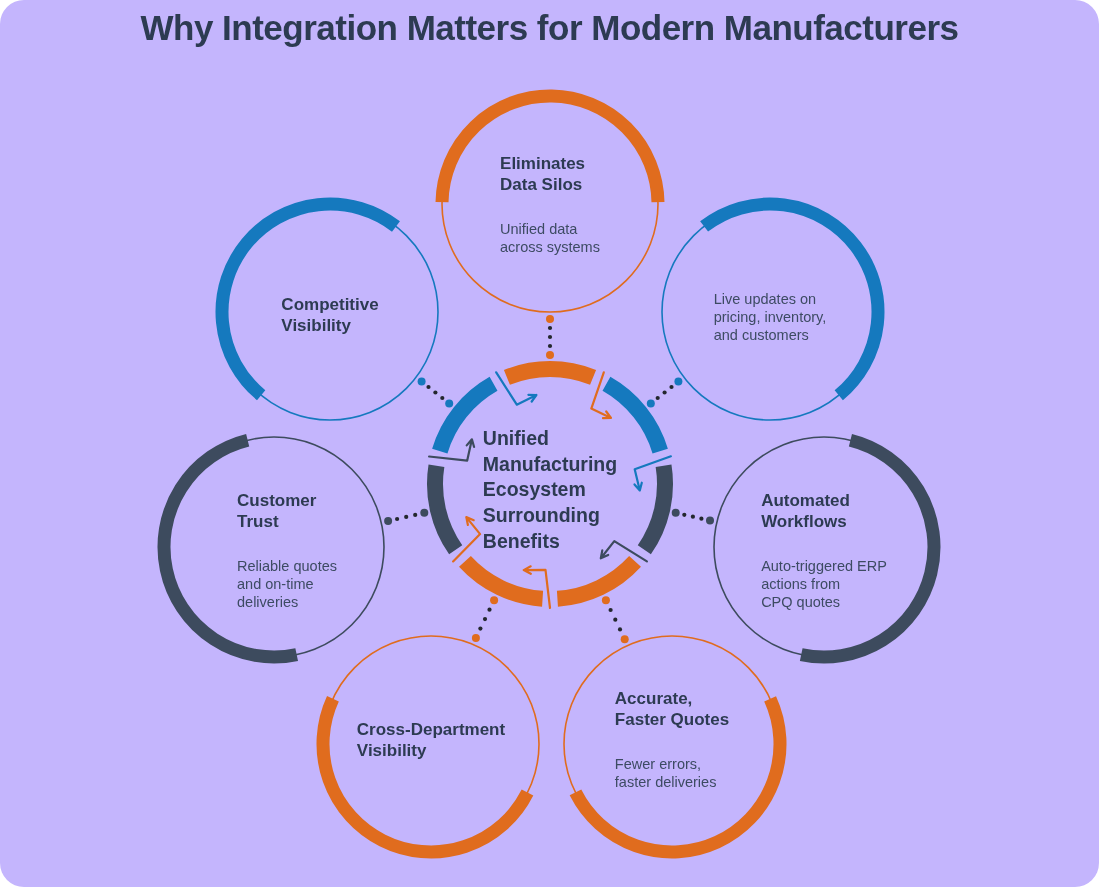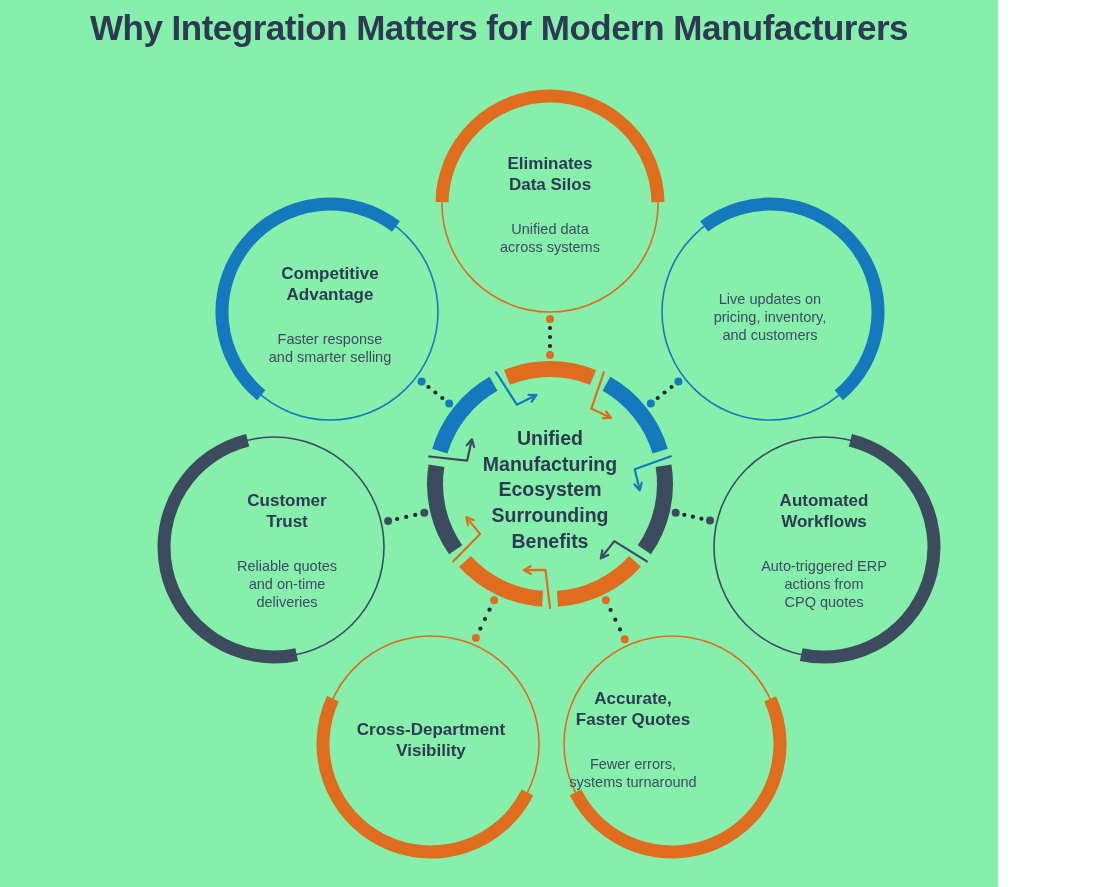--- a/index.html
+++ b/index.html
@@ -8,23 +8,24 @@
     background: #ffffff;
   }
   body {
     width: 1099px;
     height: 887px;
     overflow: hidden;
     font-family: "Liberation Sans", "DejaVu Sans", sans-serif;
   }
   .stage {
     position: relative;
-    width: 998px;
+    width: 1099px;
     height: 887px;
-    background: #86efac;
+    background: #c4b5fd;
+    border-radius: 24px;
   }
   .page-title {
     position: absolute;
     top: 8px;
     left: 0;
     right: 0;
     margin: 0;
     text-align: center;
     font-size: 35px;
     font-weight: 700;
@@ -34,21 +35,20 @@
   svg.diagram-canvas {
     position: absolute;
     left: 0;
     top: 0;
     width: 1099px;
     height: 887px;
   }
   .node-label {
     position: absolute;
     transform: translate(-50%, -50%);
-    text-align: center;
     white-space: pre-line;
     pointer-events: none;
   }
   .node-title {
     font-weight: 700;
     font-size: 17px;
     line-height: 1.24;
     color: var(--c-text, #2D3B52);
     white-space: pre-line;
   }
@@ -175,23 +175,21 @@
 
   <div class="node-label" style="left:550px; top:205px;">
     <div class="node-title">Eliminates
 Data Silos</div>
     <div class="node-sub">Unified data
 across systems</div>
   </div>
 
   <div class="node-label" style="left:330px; top:315px;">
     <div class="node-title">Competitive
-Advantage</div>
-    <div class="node-sub">Faster response
-and smarter selling</div>
+Visibility</div>
   </div>
 
   <div class="node-label" style="left:770px; top:314px;">
     <div class="node-sub">Live updates on
 pricing, inventory,
 and customers</div>
   </div>
 
   <div class="node-label" style="left:287px; top:551px;">
     <div class="node-title">Customer
@@ -207,20 +205,20 @@
     <div class="node-sub">Auto-triggered ERP
 actions from
 CPQ quotes</div>
   </div>
 
   <div class="node-label" style="left:431px; top:740px;">
     <div class="node-title">Cross-Department
 Visibility</div>
   </div>
 
-  <div class="node-label" style="left:633px; top:740px;">
+  <div class="node-label" style="left:672px; top:740px;">
     <div class="node-title">Accurate,
 Faster Quotes</div>
     <div class="node-sub">Fewer errors,
-systems turnaround</div>
+faster deliveries</div>
   </div>
 
 </div>
 
 </body></html>

